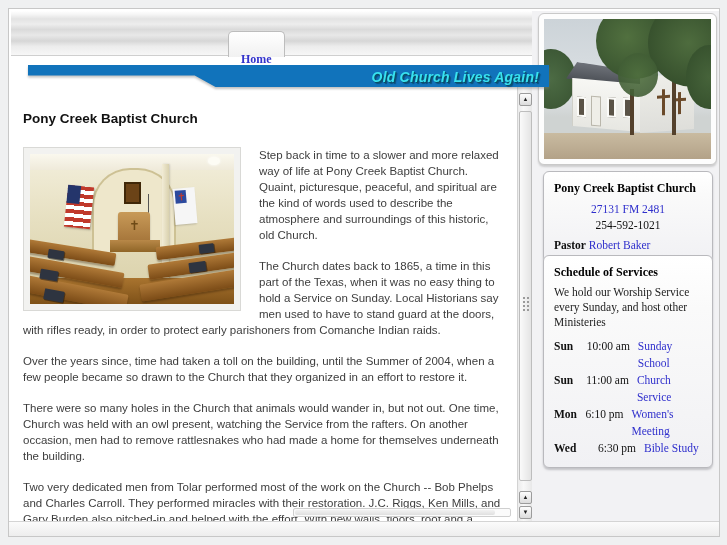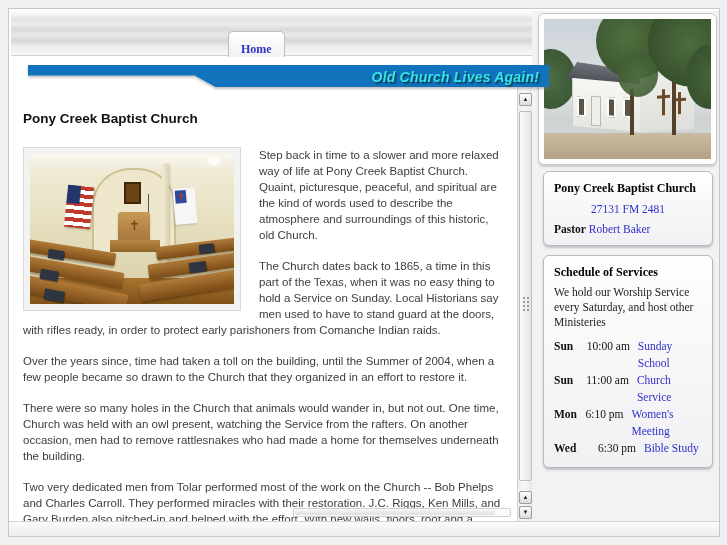--- a/index.html
+++ b/index.html
@@ -13,21 +13,21 @@
     background:linear-gradient(#ffffff 0%, #f5f5f5 8%, #e3e3e3 18%, #ededed 30%,
       #dadada 42%, #e8e8e8 55%, #d6d6d6 68%, #ececec 80%, #f7f7f7 100%);
     border-bottom:1px solid #cfcfcf; }
   .header-right { position:absolute; left:523px; top:2px; width:187px; height:516px;
     background:#f2f2f4; }
 
   
   .tabbar { position:absolute; left:219px; top:22px; height:26px; display:flex; z-index:5; }
   .tab { background:linear-gradient(#ffffff, #f1f1f1);
          border:1px solid #bdbdbd; border-bottom:none;
-         border-radius:5px 5px 0 0; padding:10px 12px 4px;
+         border-radius:5px 5px 0 0; padding:20px 12px 4px;
          font-family:"Liberation Serif", serif; font-weight:bold; font-size:12px;
          color:#3333cc; cursor:pointer; }
   .tab + .tab { border-left:1px solid #cfcfcf; margin-left:-1px; }
 
   
   .banner { position:absolute; left:19px; top:54px; width:521px; height:24px; z-index:2;
             filter:drop-shadow(0 2px 1px rgba(120,120,120,.45)); }
   .banner-shape { position:absolute; inset:0; background:var(--banner-blue,#1173bb);
      clip-path:polygon(0 8%, 100% 8%, 100% 100%, 36% 100%, 32% 52%, 0 52%); }
   .slogan { position:absolute; right:10px; top:6px; font-size:14px; font-weight:bold;
@@ -248,29 +248,30 @@
       <div class="tree" style="left:52px; top:-16px; width:78px; height:76px; background:radial-gradient(circle at 40% 45%, #51703f, #3a5530 65%, #2e4526);"></div>
       <div class="tree" style="left:104px; top:-20px; width:90px; height:88px; background:radial-gradient(circle at 45% 50%, #4e6c3e, #38522e 60%, #2b4123);"></div>
       <div class="tree" style="left:142px; top:26px; width:46px; height:64px; background:radial-gradient(#46633a,#324c2a);"></div>
       <div class="tree" style="left:74px; top:34px; width:40px; height:44px; background:radial-gradient(#50703f,#3b5631); opacity:.9;"></div>
     </div>
   </div>
 
   <div class="card address">
     <div class="card-title">Pony Creek Baptist Church</div>
     <div class="addr-line"><a class="blue-link">27131 FM 2481</a></div>
+    <div class="addr-line">254-592-1021</div>
     <div class="pastor-row">
       <span class="pastor-label">Pastor</span>
       <a class="blue-link">Robert Baker</a>
     </div>
   </div>
 
   <div class="card schedule">
     <div class="card-title">Schedule of Services</div>
-    <div class="sched-intro">We hold our Worship Service every Saturday, and host other Ministeries</div>
+    <div class="sched-intro">We hold our Worship Service every Sunday, and host other Ministeries</div>
     <div>
         <div class="sched-row">
           <span class="sched-day">Sun</span>
           <span class="sched-time">10:00 am</span>
           <a class="blue-link">Sunday School</a>
         </div>
         <div class="sched-row">
           <span class="sched-day">Sun</span>
           <span class="sched-time">11:00 am</span>
           <a class="blue-link">Church Service</a>

